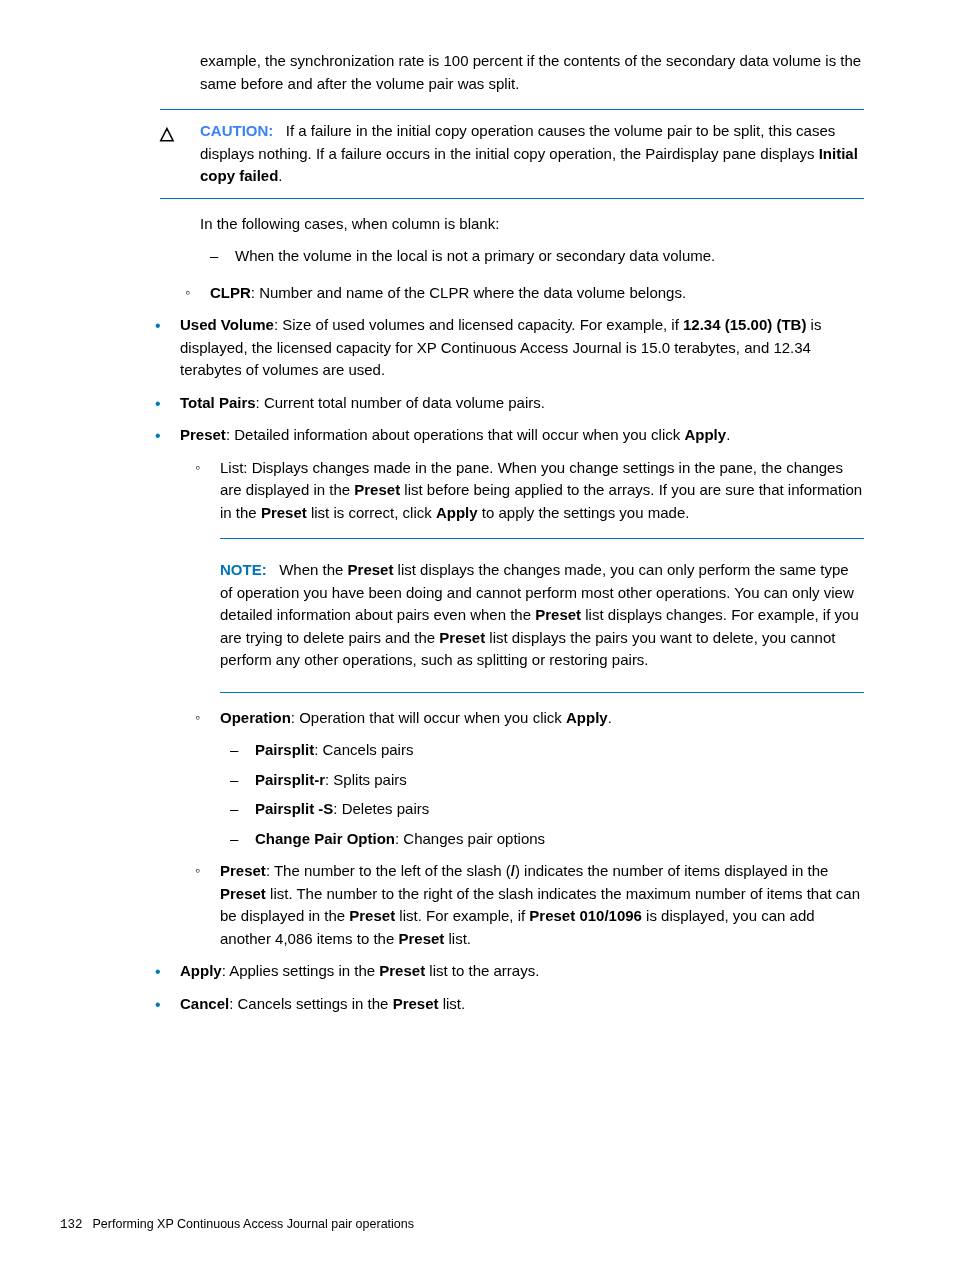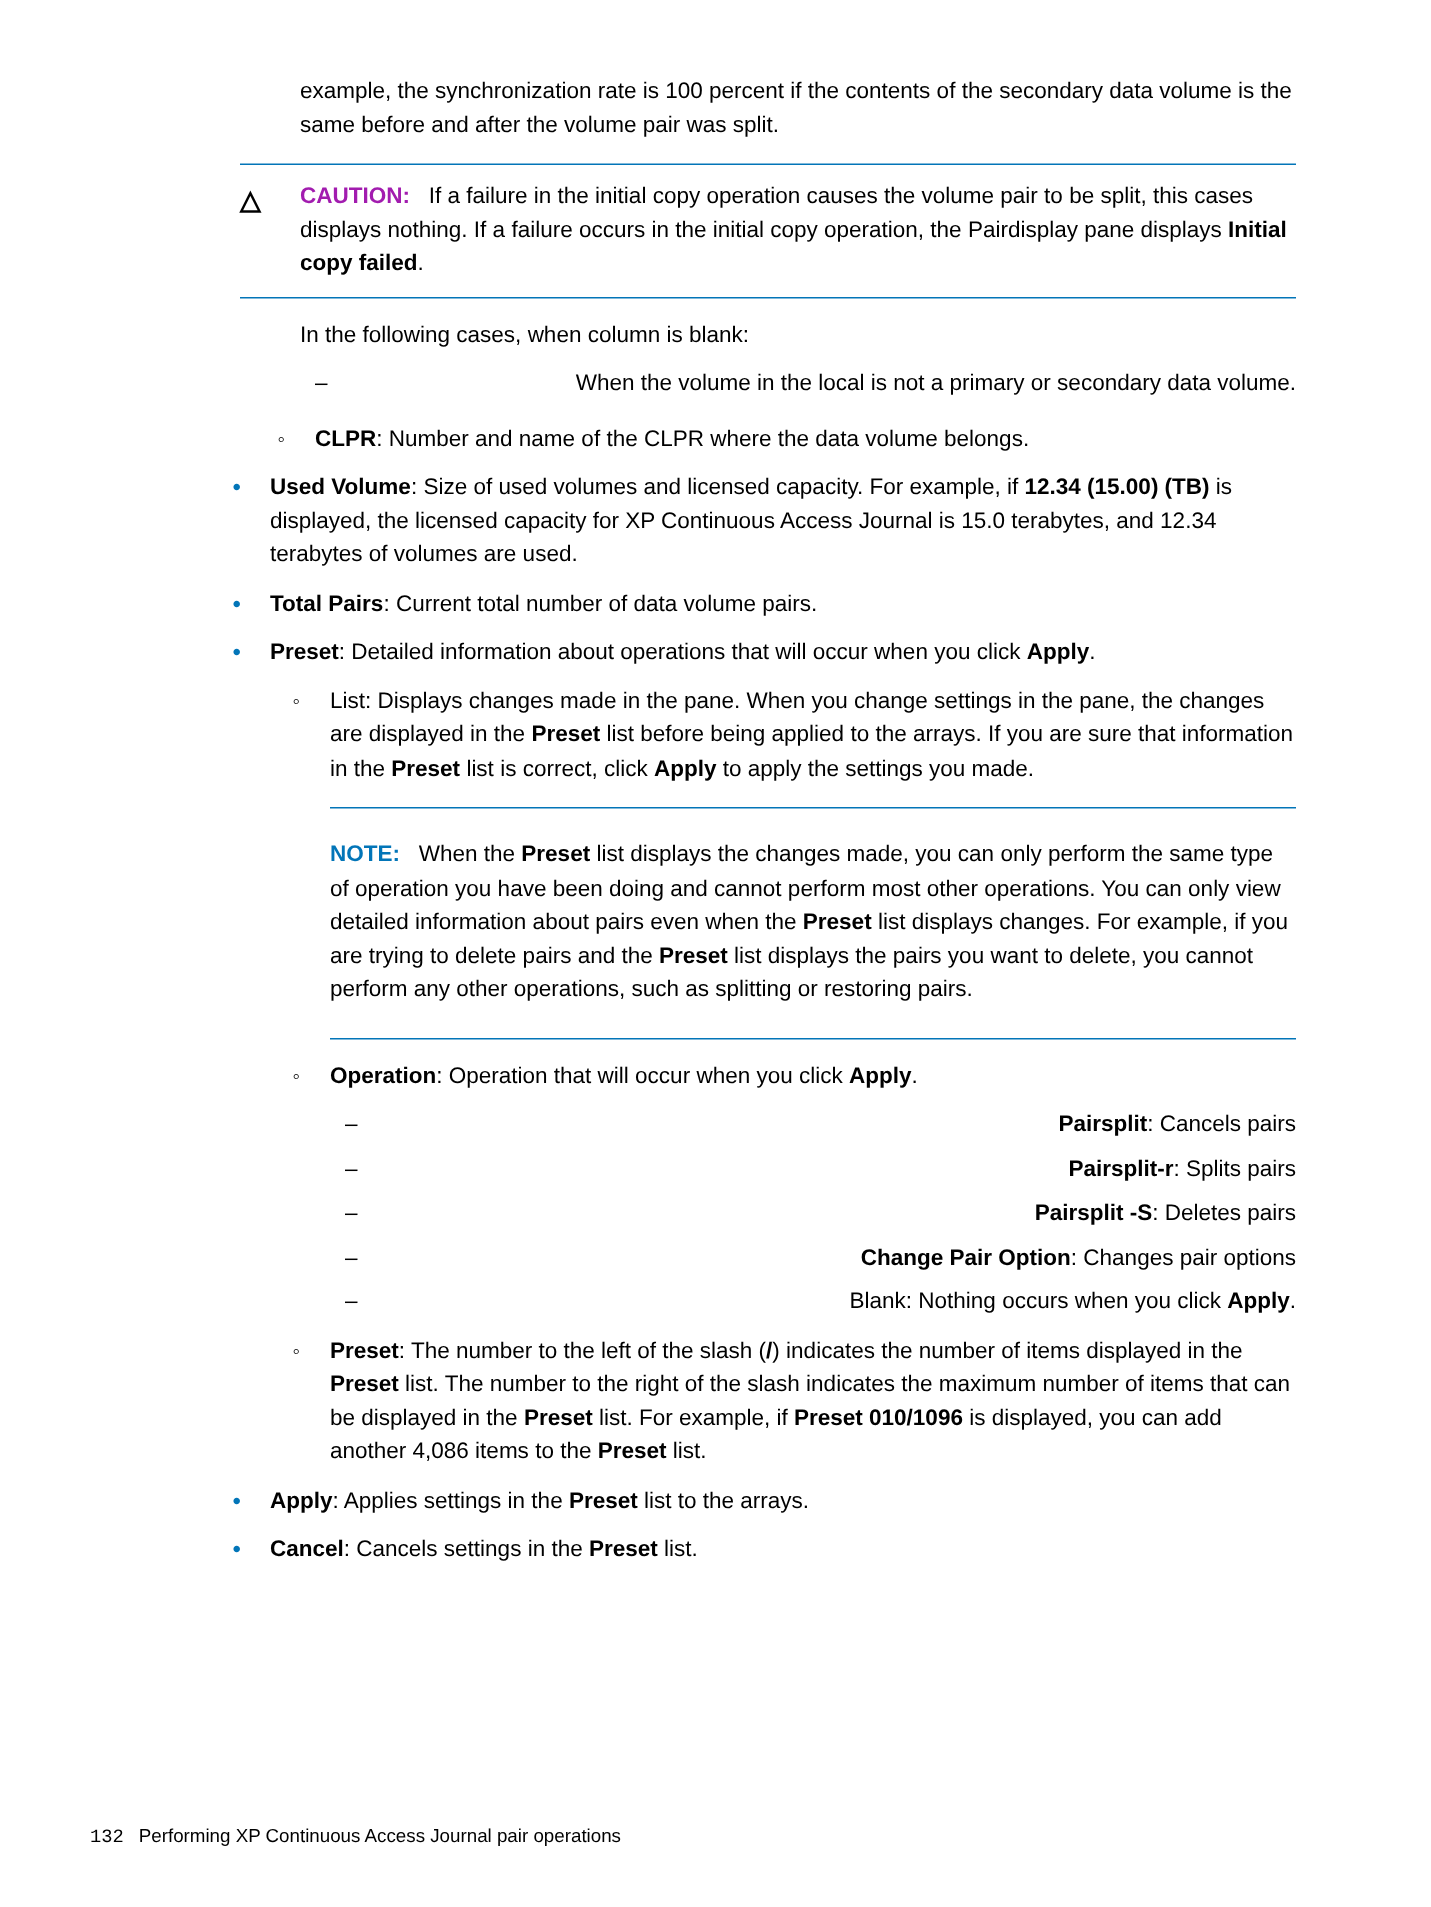--- a/index.html
+++ b/index.html
@@ -24,21 +24,21 @@
       font-size: 16px;
     }
     .sub-list { list-style: none; padding-left: 10px; margin: 10px 0 0 0; }
     .sub-list > li { position: relative; padding-left: 30px; margin-bottom: 10px; }
     .sub-list > li::before {
       content: "◦";
       position: absolute;
       left: 5px;
       font-size: 14px;
     }
-    .dash-list { list-style: none; padding-left: 5px; margin: 10px 0 0 0; text-align: right; }
+    .dash-list { list-style: none; padding-left: 5px; margin: 10px 0 0 0; }
     .dash-list > li { position: relative; padding-left: 30px; margin-bottom: 7px; }
     .dash-list > li::before {
       content: "–";
       position: absolute;
       left: 5px;
     }
     .caution-box {
       margin-left: 100px;
       margin-bottom: 14px;
       border-top: 1.5px solid #0275b8;
@@ -47,21 +47,21 @@
       position: relative;
     }
     .caution-icon {
       position: absolute;
       left: 0;
       top: 10px;
       font-size: 18px;
       font-weight: bold;
     }
     .caution-label {
-      color: #a21caf;
+      color: #3b82f6;
       font-weight: bold;
     }
     .cases-block { margin-left: 140px; margin-bottom: 14px; }
     .note-box {
       border-top: 1.5px solid #0275b8;
       border-bottom: 1.5px solid #0275b8;
       padding: 20px 0;
       margin-top: 14px;
       margin-bottom: 14px;
     }
@@ -114,21 +114,20 @@
           <span class="note-label">NOTE:</span>&nbsp;&nbsp;&nbsp;<span>When the </span><span class="bold">Preset</span><span> list displays the changes made, you can only perform the same type of operation you have been doing and cannot perform most other operations. You can only view detailed information about pairs even when the </span><span class="bold">Preset</span><span> list displays changes. For example, if you are trying to delete pairs and the </span><span class="bold">Preset</span><span> list displays the pairs you want to delete, you cannot perform any other operations, such as splitting or restoring pairs.</span>
         </div>
       </li>
       <li>
         <span class="bold">Operation</span><span>: Operation that will occur when you click </span><span class="bold">Apply</span><span>.</span>
         <ul class="dash-list">
           <li><span class="bold">Pairsplit</span><span>: Cancels pairs</span></li>
           <li><span class="bold">Pairsplit-r</span><span>: Splits pairs</span></li>
           <li><span class="bold">Pairsplit -S</span><span>: Deletes pairs</span></li>
           <li><span class="bold">Change Pair Option</span><span>: Changes pair options</span></li>
-          <li><span>Blank: Nothing occurs when you click </span><span class="bold">Apply</span><span>.</span></li>
         </ul>
       </li>
       <li>
         <span class="bold">Preset</span><span>: The number to the left of the slash (</span><span class="bold">/</span><span>) indicates the number of items displayed in the </span><span class="bold">Preset</span><span> list. The number to the right of the slash indicates the maximum number of items that can be displayed in the </span><span class="bold">Preset</span><span> list. For example, if </span><span class="bold">Preset 010/1096</span><span> is displayed, you can add another 4,086 items to the </span><span class="bold">Preset</span><span> list.</span>
       </li>
     </ul>
   </li>
   <li>
     <span class="bold">Apply</span><span>: Applies settings in the </span><span class="bold">Preset</span><span> list to the arrays.</span>
   </li>

